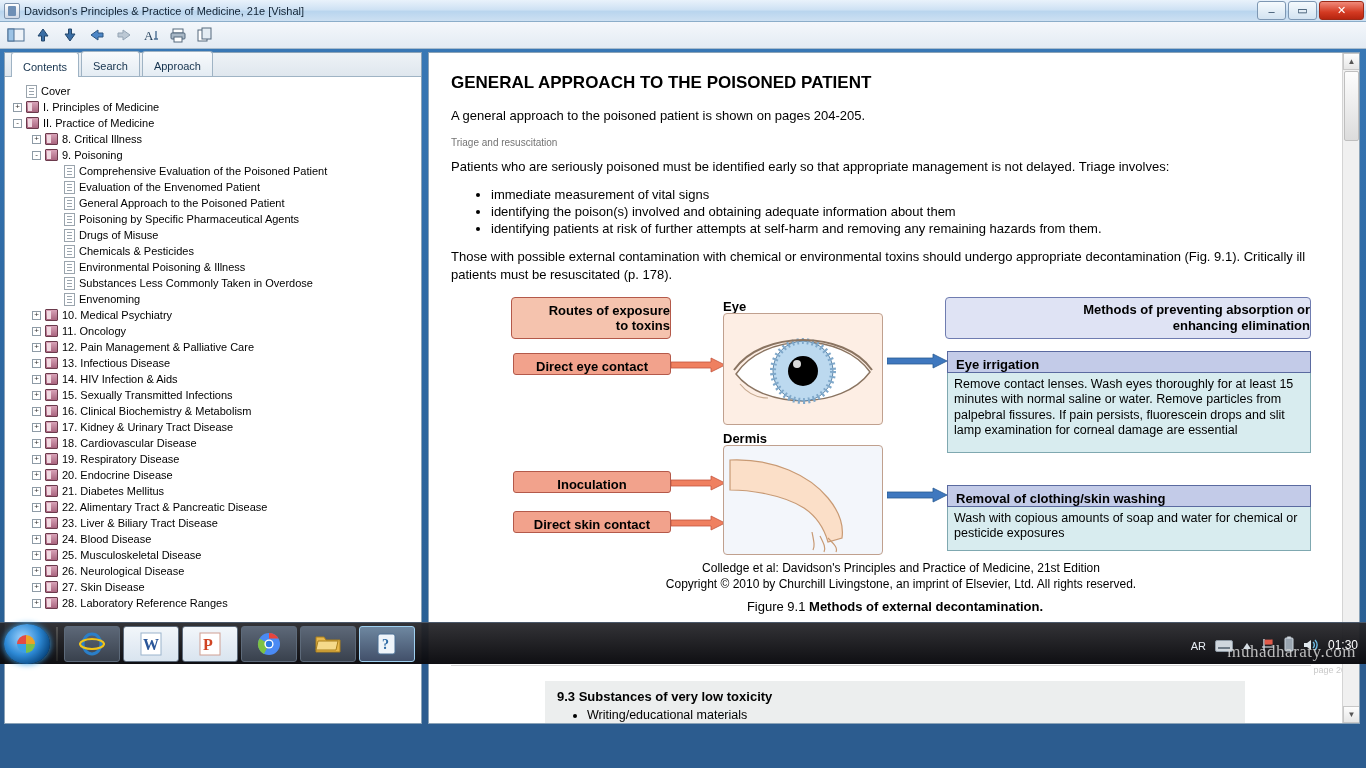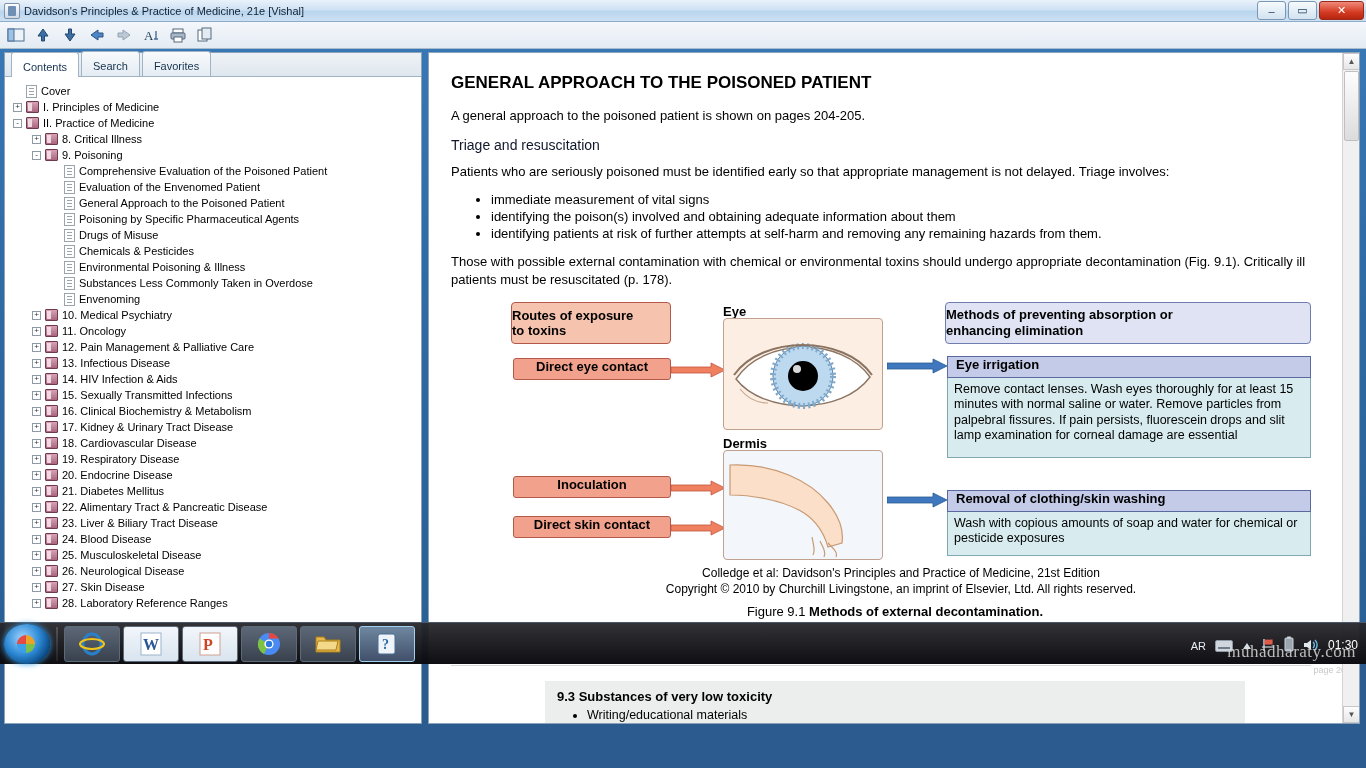--- a/index.html
+++ b/index.html
@@ -93,28 +93,28 @@
     background:#9aa4ad; box-shadow:0 3px 0 #9aa4ad, 0 6px 0 #9aa4ad;
   }
   
   .rightpane {
     position:absolute; left:428px; top:52px; width:932px; height:672px;
     background:#ffffff; border:1px solid #8ba3b8; overflow:hidden;
   }
   .content { position:absolute; left:0; top:0; width:914px; height:670px; padding:20px 24px 0 22px; overflow:hidden; }
   h1.doc { font-size:17px; margin:0 0 14px 0; font-weight:bold; color:#000; }
   p.doc { font-size:13px; margin:0 0 12px 0; color:#000; line-height:1.35; }
-  h2.doc { font-size:14px; margin:0 0 10px 0; font-weight:normal; color:#0f172a; }
+  h2.doc { font-size:10px; margin:0 0 10px 0; font-weight:normal; color:#737373; }
   ul.doc { margin:0 0 12px 0; padding-left:40px; }
   ul.doc li { font-size:13px; margin-bottom:2px; color:#000; }
   
   .figure { position:relative; width:860px; height:300px; margin-left:20px; }
   .fbox {
     position:absolute; font-size:13px; font-weight:bold; text-align:center;
-    display:flex; align-items:flex-start; justify-content:center;
+    display:flex; align-items:flex-end; justify-content:center;
   }
   .salmon {
     background:#f2a28c; border:1px solid #b4594a; color:#000;
     border-radius:3px;
   }
   .titlebox { background:#f5c3ae; border:1px solid #b4594a; border-radius:4px; }
   .bluehdr { background:#c3cbe8; border:1px solid #5a6aa0; color:#000; font-weight:bold; }
   .bluebody { background:#d8ecef; border:1px solid #7fa8b0; border-top:none; font-size:12.5px; font-weight:normal;
       text-align:left; display:block; padding:4px 6px; line-height:1.22; color:#000; }
   .lavender { background:#dfe3f4; border:1px solid #6f7cb0; }
@@ -235,21 +235,21 @@
           <rect x="2" y="3" width="9" height="11" fill="#fff" stroke="#54687c"></rect>
           <rect x="6" y="1" width="9" height="11" fill="#e4ecf3" stroke="#54687c"></rect>
         </svg>
     </div>
   </div>
 
   <div class="leftpane">
     <div class="tabs">
       <div class="tab active">Contents</div>
       <div class="tab">Search</div>
-      <div class="tab">Favorites</div>
+      <div class="tab">Approach</div>
     </div>
     <div class="tree" id="tree-root">
         <div class="node" style="padding-left: 0px;">
           <span class="exp blank"></span>
           <span class="pageicon"></span>
           <span>Cover</span>
         </div>
         <div class="node" style="padding-left: 0px;">
           <span class="exp">+</span>
           <span class="bookicon b"></span>

